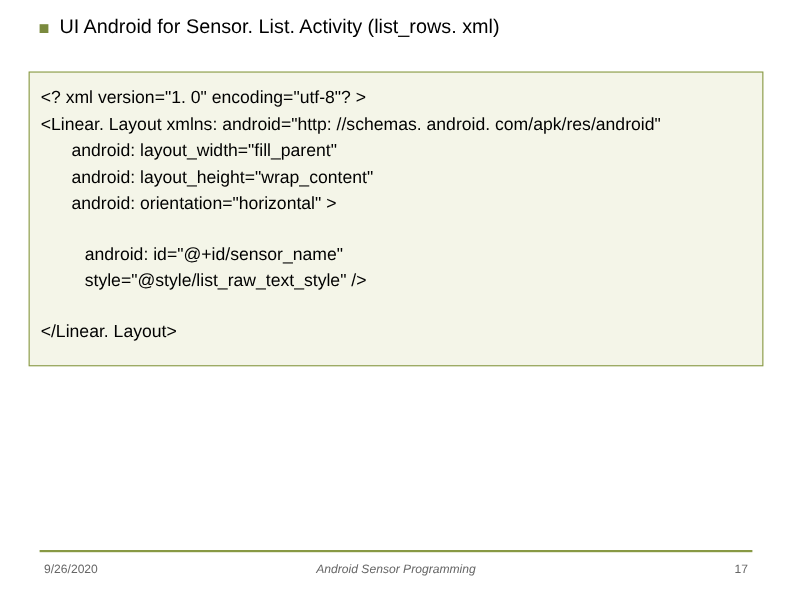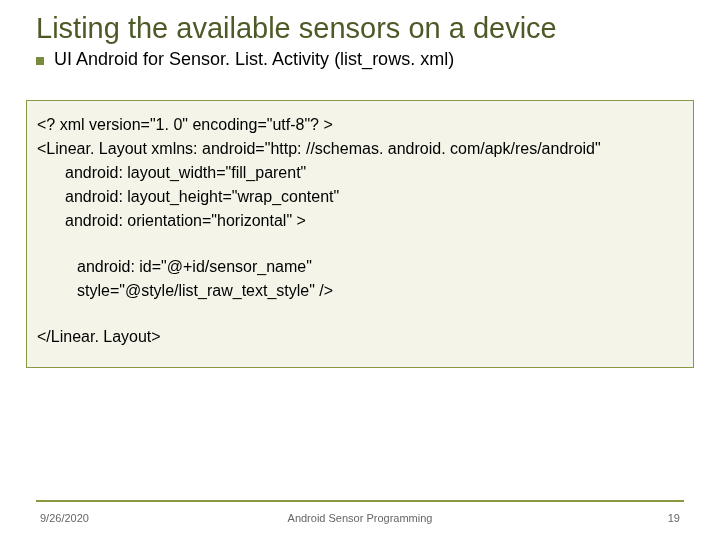--- a/index.html
+++ b/index.html
@@ -88,29 +88,29 @@
       align-items: center;
       font-size: 11px;
       color: #666666;
     }
     .footer-left {
     }
     .footer-center {
       position: absolute;
       left: 50%;
       transform: translateX(-50%);
+      font-style: italic;
     }
     .footer-right {
     }
   </style>
 </head>
 <body>
 
 <div class="slide">
-  <h1 class="title">Listing the available sensors on a device</h1>
 
   <div class="bullet-row">
     <div class="bullet"></div>
     <div class="bullet-text">UI Android for Sensor. List. Activity (list_rows. xml)</div>
   </div>
 
   <div class="code-box">
     <div class="code-line">&lt;? xml version="1. 0" encoding="utf-8"? &gt;</div>
     <div class="code-line">&lt;Linear. Layout xmlns: android="http: //schemas. android. com/apk/res/android"</div>
     <div class="code-line indent1">android: layout_width="fill_parent"</div>
@@ -120,15 +120,15 @@
     <div class="code-line indent2">android: id="@+id/sensor_name"</div>
     <div class="code-line indent2">style="@style/list_raw_text_style" /&gt;</div>
     <div class="blank-line"></div>
     <div class="code-line">&lt;/Linear. Layout&gt;</div>
   </div>
 
   <div class="footer-rule"></div>
   <div class="footer">
     <span class="footer-left">9/26/2020</span>
     <span class="footer-center">Android Sensor Programming</span>
-    <span class="footer-right">19</span>
+    <span class="footer-right">17</span>
   </div>
 </div>
 
 </body></html>

